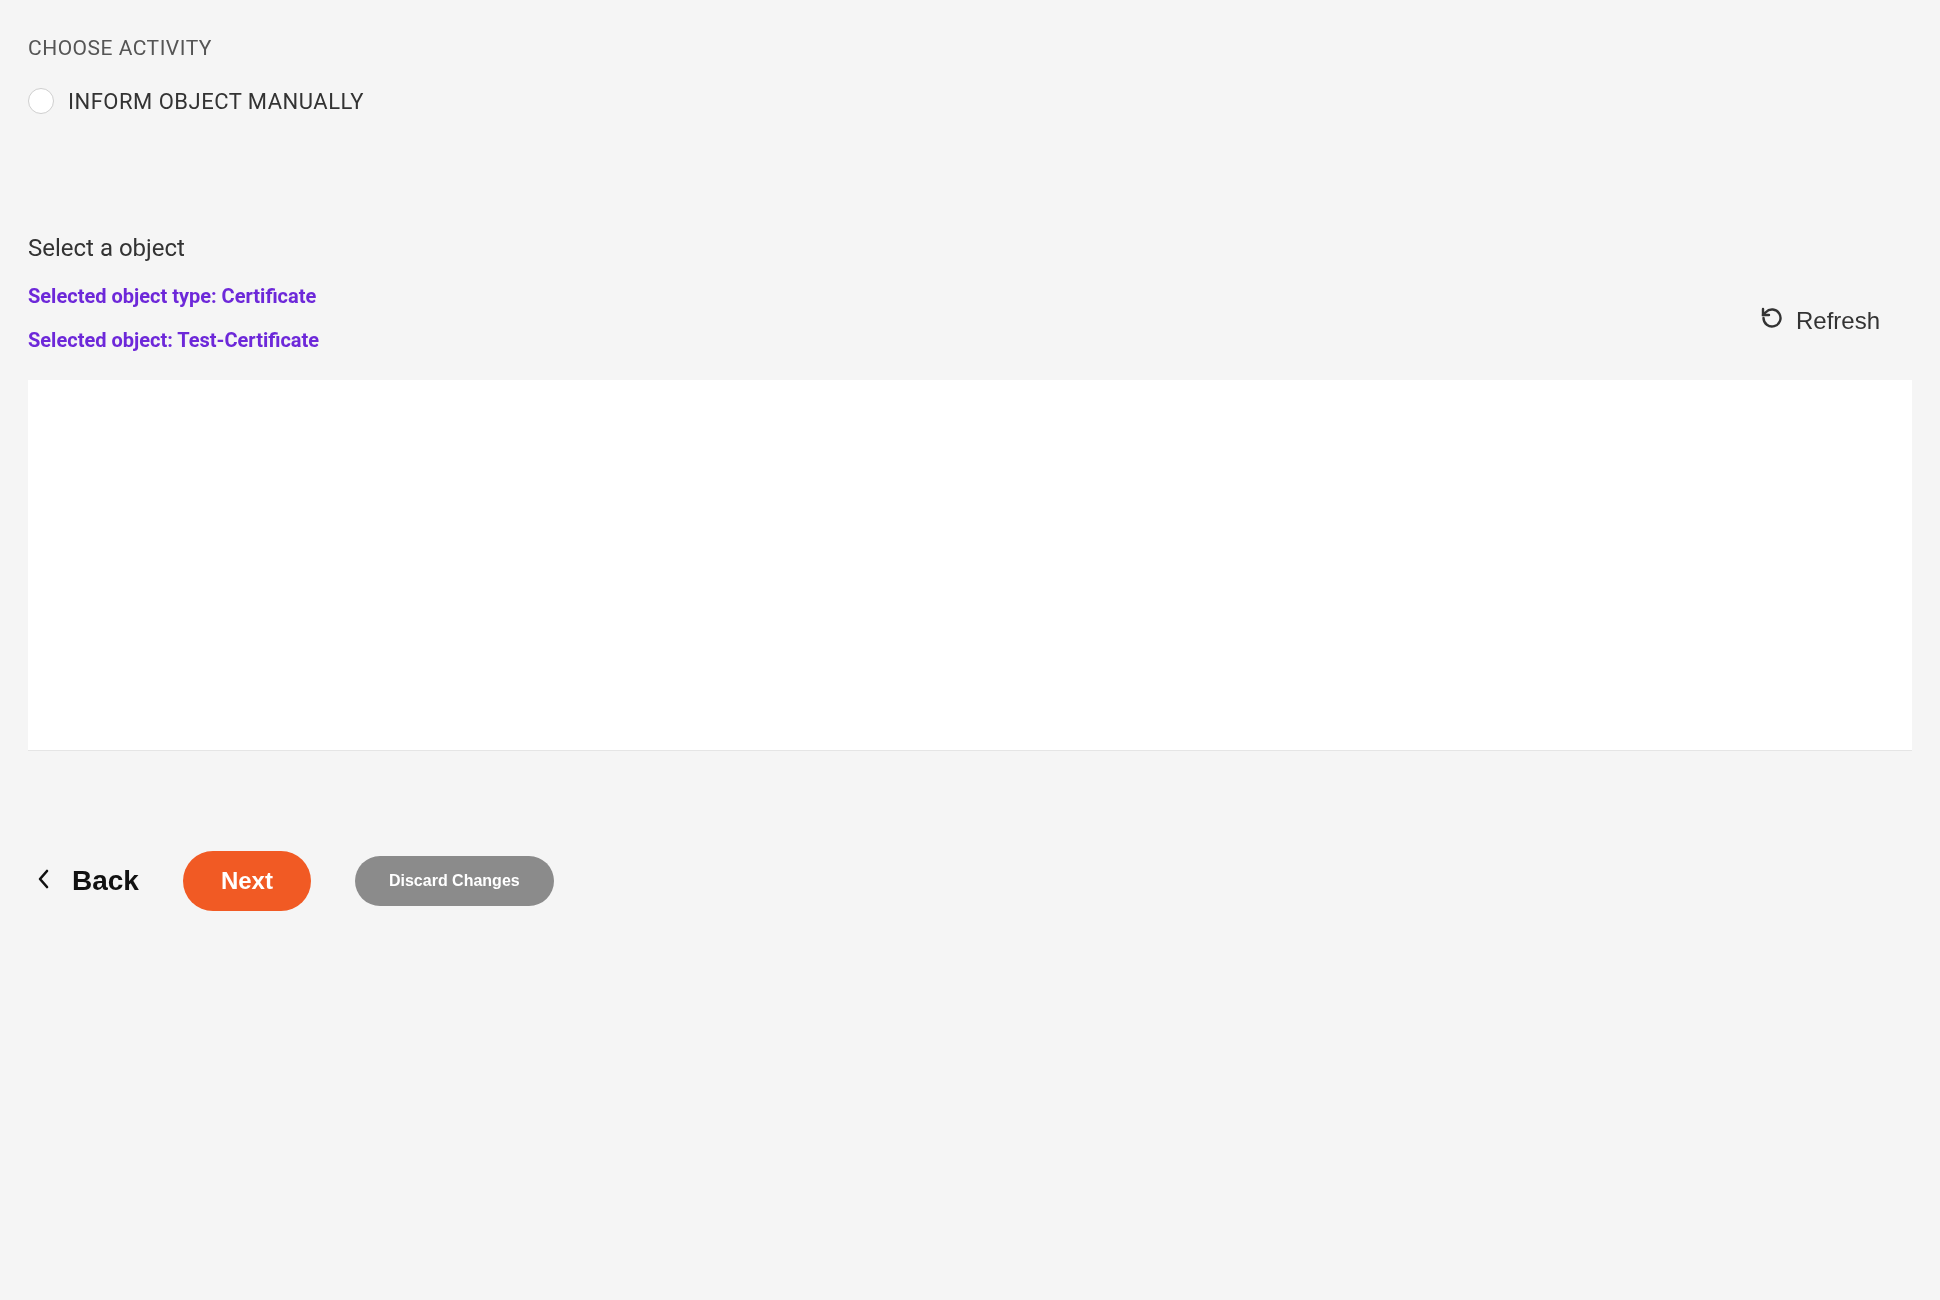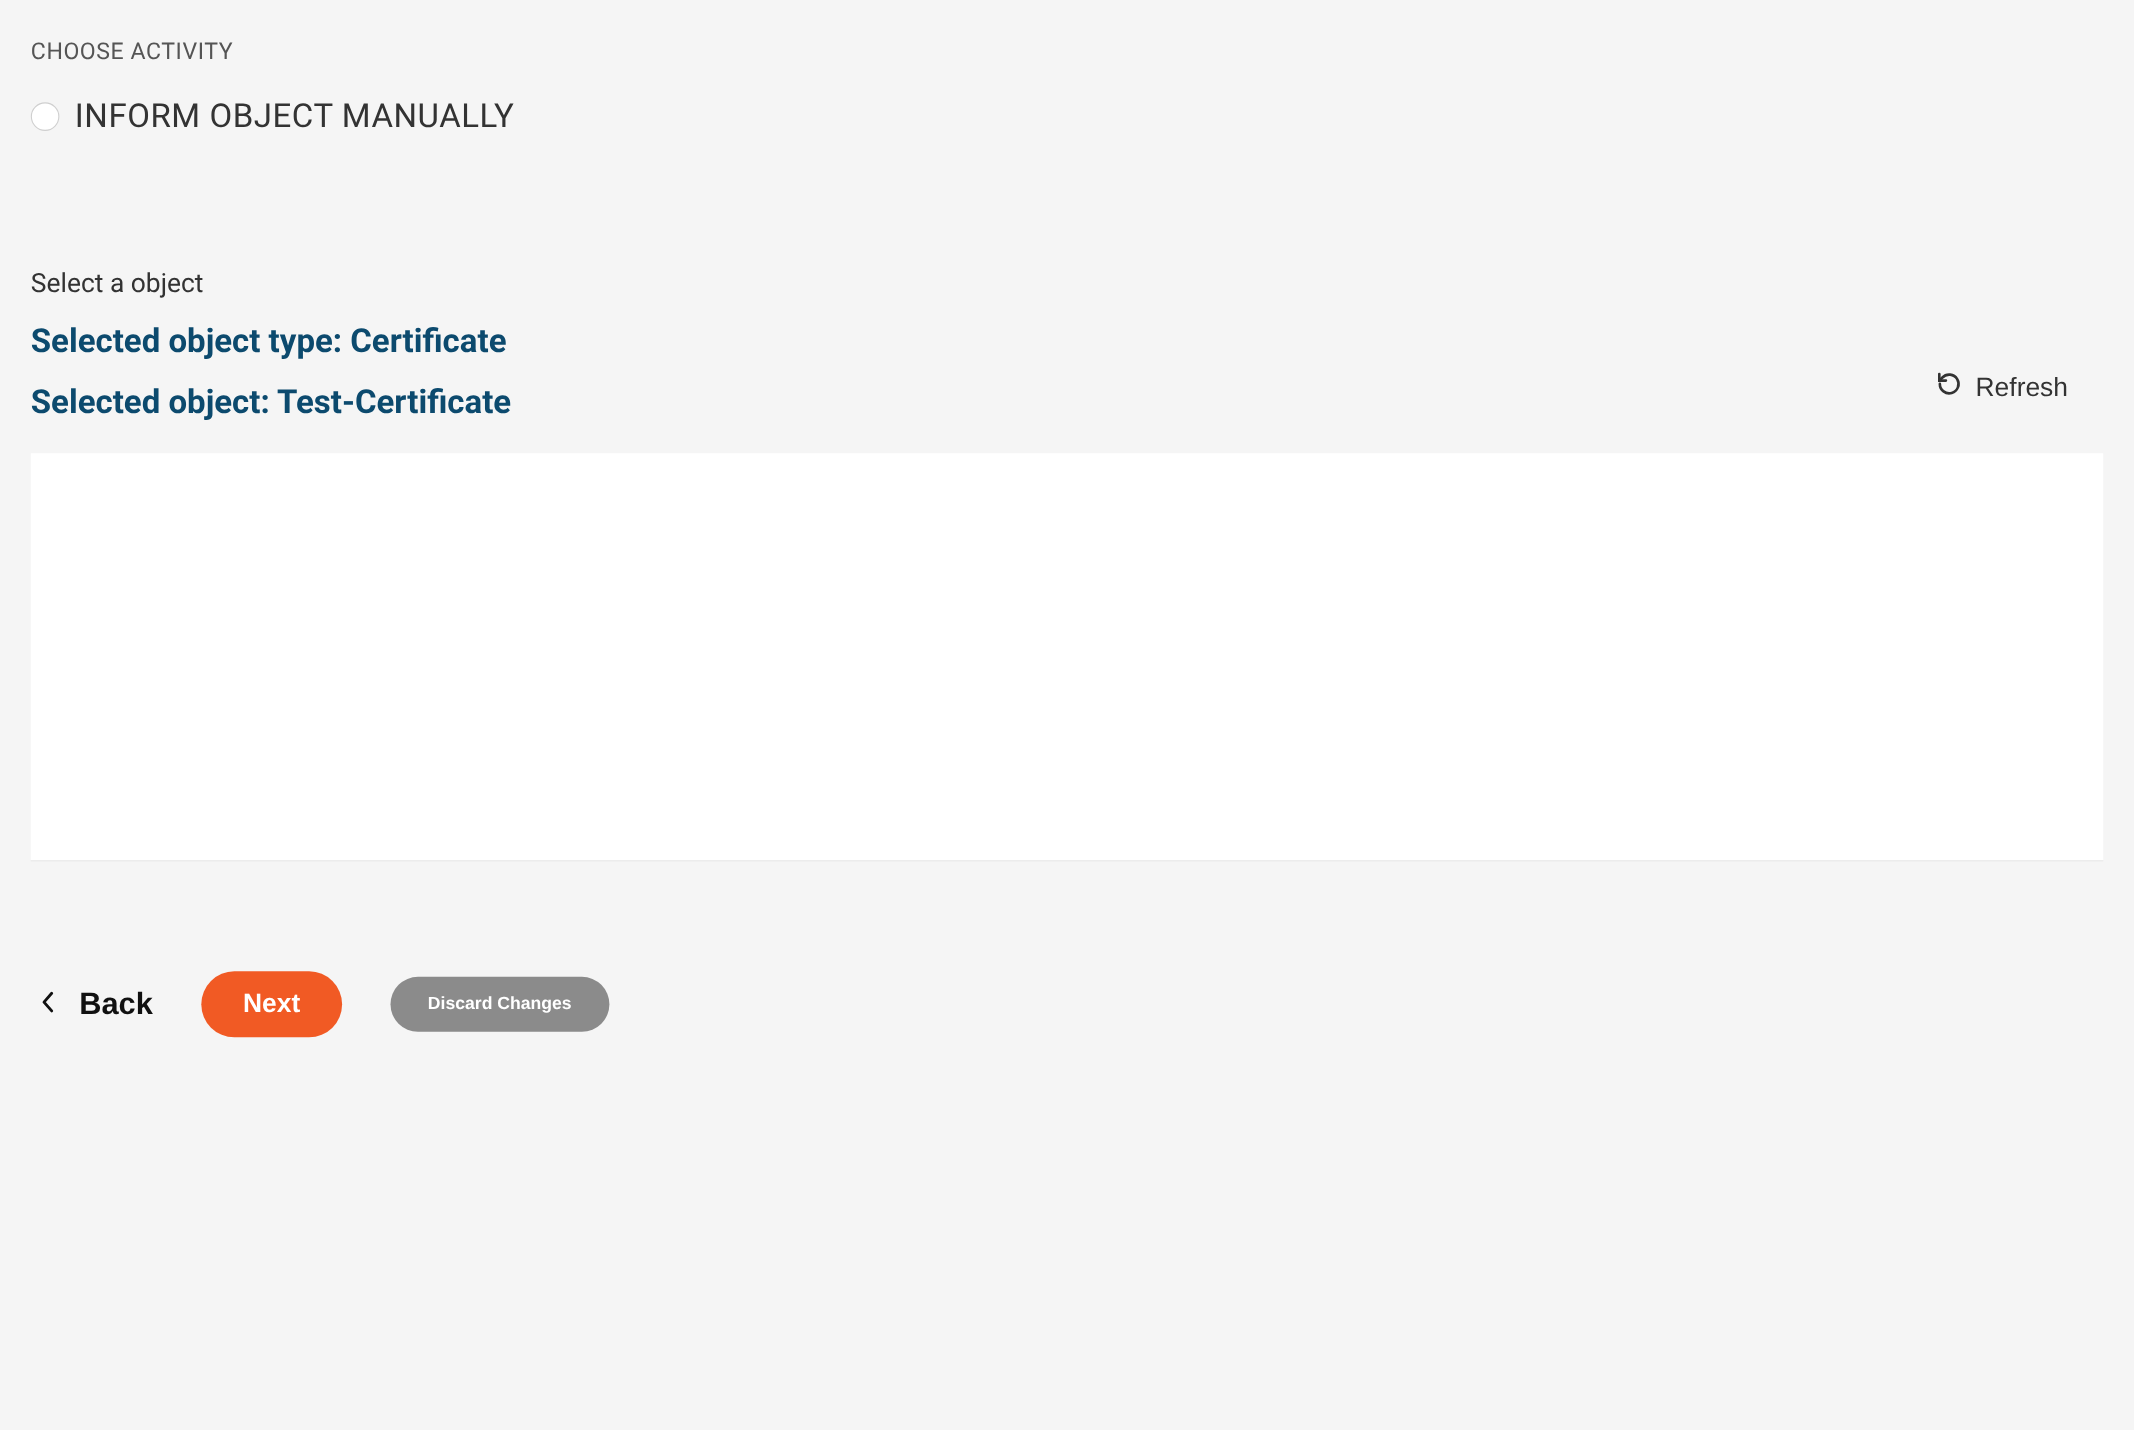--- a/index.html
+++ b/index.html
@@ -46,34 +46,34 @@
   .radio-outer.selected {
     border-color: #f15a24;
   }
   .radio-inner {
     width: 12px;
     height: 12px;
     border-radius: 50%;
     background: #f15a24;
   }
   .radio-label {
-    font-size: 30px;
+    font-size: 22px;
     letter-spacing: 0.5px;
     color: #333;
   }
 
   .select-label {
     font-size: 24px;
     color: #333;
     margin-bottom: 22px;
   }
   .info-line {
-    font-size: 30px;
-    font-weight: 700;
-    color: #0c4a6e;
+    font-size: 20px;
+    font-weight: 700;
+    color: #6d28d9;
     margin-bottom: 20px;
   }
 
   .search-refresh-row {
     display: flex;
     align-items: center;
     justify-content: flex-end;
     gap: 40px;
     margin-top: -66px;
     margin-bottom: 44px;

